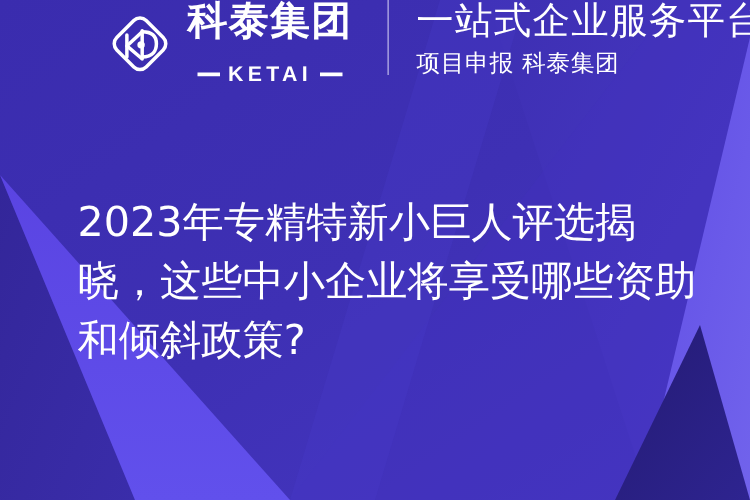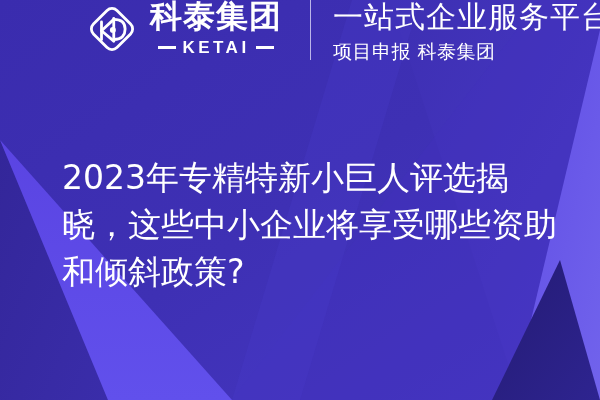--- a/index.html
+++ b/index.html
@@ -59,21 +59,21 @@
     font-weight: 700;
     color: #ffffff;
     letter-spacing: 1px;
     line-height: 1.05;
     white-space: nowrap;
   }
   .logo-en-row {
     display: flex;
     align-items: center;
     gap: 6px;
-    margin-top: 4px;
+    margin-top: 16px;
     width: 100%;
     justify-content: center;
   }
   .logo-en-dash {
     display: block;
     width: 18px;
     height: 3px;
     background: #ffffff;
     flex: 0 0 auto;
   }

